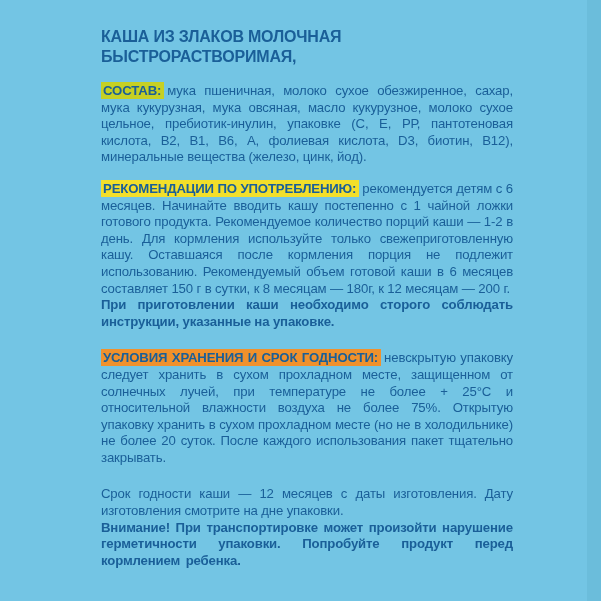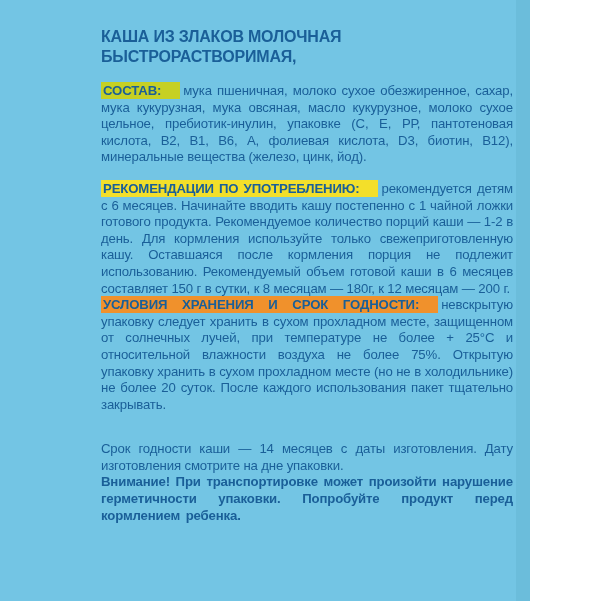--- a/index.html
+++ b/index.html
@@ -1,18 +1,18 @@
 <!DOCTYPE html>
 <html lang="ru"><head>
 <meta charset="utf-8">
 <style>
   html, body { margin: 0; padding: 0; }
   .page {
     position: relative;
-    width: 530px;
+    width: 601px;
     height: 601px;
     background: #73C5E4;
     overflow: hidden;
     font-family: "Liberation Sans", sans-serif;
     color: #1A5F98;
     box-sizing: border-box;
     padding: 27px 88px 0 101px;
   }
   .edge-strip {
     position: absolute;
@@ -32,24 +32,24 @@
   }
   p.body {
     font-size: 13.2px;
     line-height: 16.6px;
     letter-spacing: -0.15px;
     text-align: justify;
     margin: 0;
   }
   p.body.gap-md  { margin-bottom: 15px; }
   p.body.gap-lg  { margin-bottom: 20px; }
-  p.body.gap-sto { margin-bottom: 28px; }
+  p.body.gap-sto { margin-bottom: 20px; }
   .bold { font-weight: bold; }
   .hl {
-    padding: 1px 19px 1px 2px;
+    padding: 1px 3px 1px 2px;
     margin-right: 3px;
     font-weight: bold;
   }
   .warning-par { word-spacing: 2px; }
 </style>
 </head>
 <body>
 
 <div class="page">
   <div class="edge-strip"></div>
@@ -57,21 +57,22 @@
   <div class="content">
 
     <h1 class="product-title">
       <div>КАША ИЗ ЗЛАКОВ МОЛОЧНАЯ БЫСТРОРАСТВОРИМАЯ,</div>
     </h1>
 
     <p class="body gap-md"><span class="hl" style="background-color: rgb(198, 208, 36);">СОСТАВ:</span><span>мука пшеничная, молоко сухое обезжиренное, сахар, мука кукурузная, мука овсяная, масло кукурузное, молоко сухое цельное, пребиотик-инулин, упаковке (С, Е, РР, пантотеновая кислота, В2, В1, В6, А, фолиевая кислота, D3, биотин, В12), минеральные вещества (железо, цинк, йод).</span></p>
 
     <p class="body"><span class="hl" style="background-color: rgb(243, 223, 42);">РЕКОМЕНДАЦИИ ПО УПОТРЕБЛЕНИЮ:</span><span>рекомендуется детям с 6 месяцев. Начинайте вводить кашу постепенно с 1 чайной ложки готового продукта. Рекомендуемое количество порций каши — 1-2 в день. Для кормления используйте только свежеприготовленную кашу. Оставшаяся после кормления порция не подлежит использованию. Рекомендуемый объем готовой каши в 6 месяцев составляет 150 г в сутки, к 8 месяцам — 180г, к 12 месяцам — 200 г.</span></p>
 
+    <p class="body bold gap-lg">При приготовлении каши необходимо сторого соблюдать инструкции, указанные на упаковке.</p>
 
     <p class="body gap-sto"><span class="hl" style="background-color: rgb(240, 145, 44);">УСЛОВИЯ ХРАНЕНИЯ И СРОК ГОДНОСТИ:</span><span>невскрытую упаковку следует хранить в сухом прохладном месте, защищенном от солнечных лучей, при температуре не более + 25°С и относительной влажности воздуха не более 75%. Открытую упаковку хранить в сухом прохладном месте (но не в холодильнике) не более 20 суток. После каждого использования пакет тщательно закрывать.</span></p>
 
-    <p class="body">Срок годности каши — 14 месяцев с даты изготовления. Дату изготовления смотрите на дне упаковки.</p>
+    <p class="body">Срок годности каши — 12 месяцев с даты изготовления. Дату изготовления смотрите на дне упаковки.</p>
 
     <p class="body bold warning-par">Внимание! При транспортировке может произойти нарушение герметичности упаковки. Попробуйте продукт перед кормлением ребенка.</p>
 
   </div>
 </div>
 
 </body></html>

